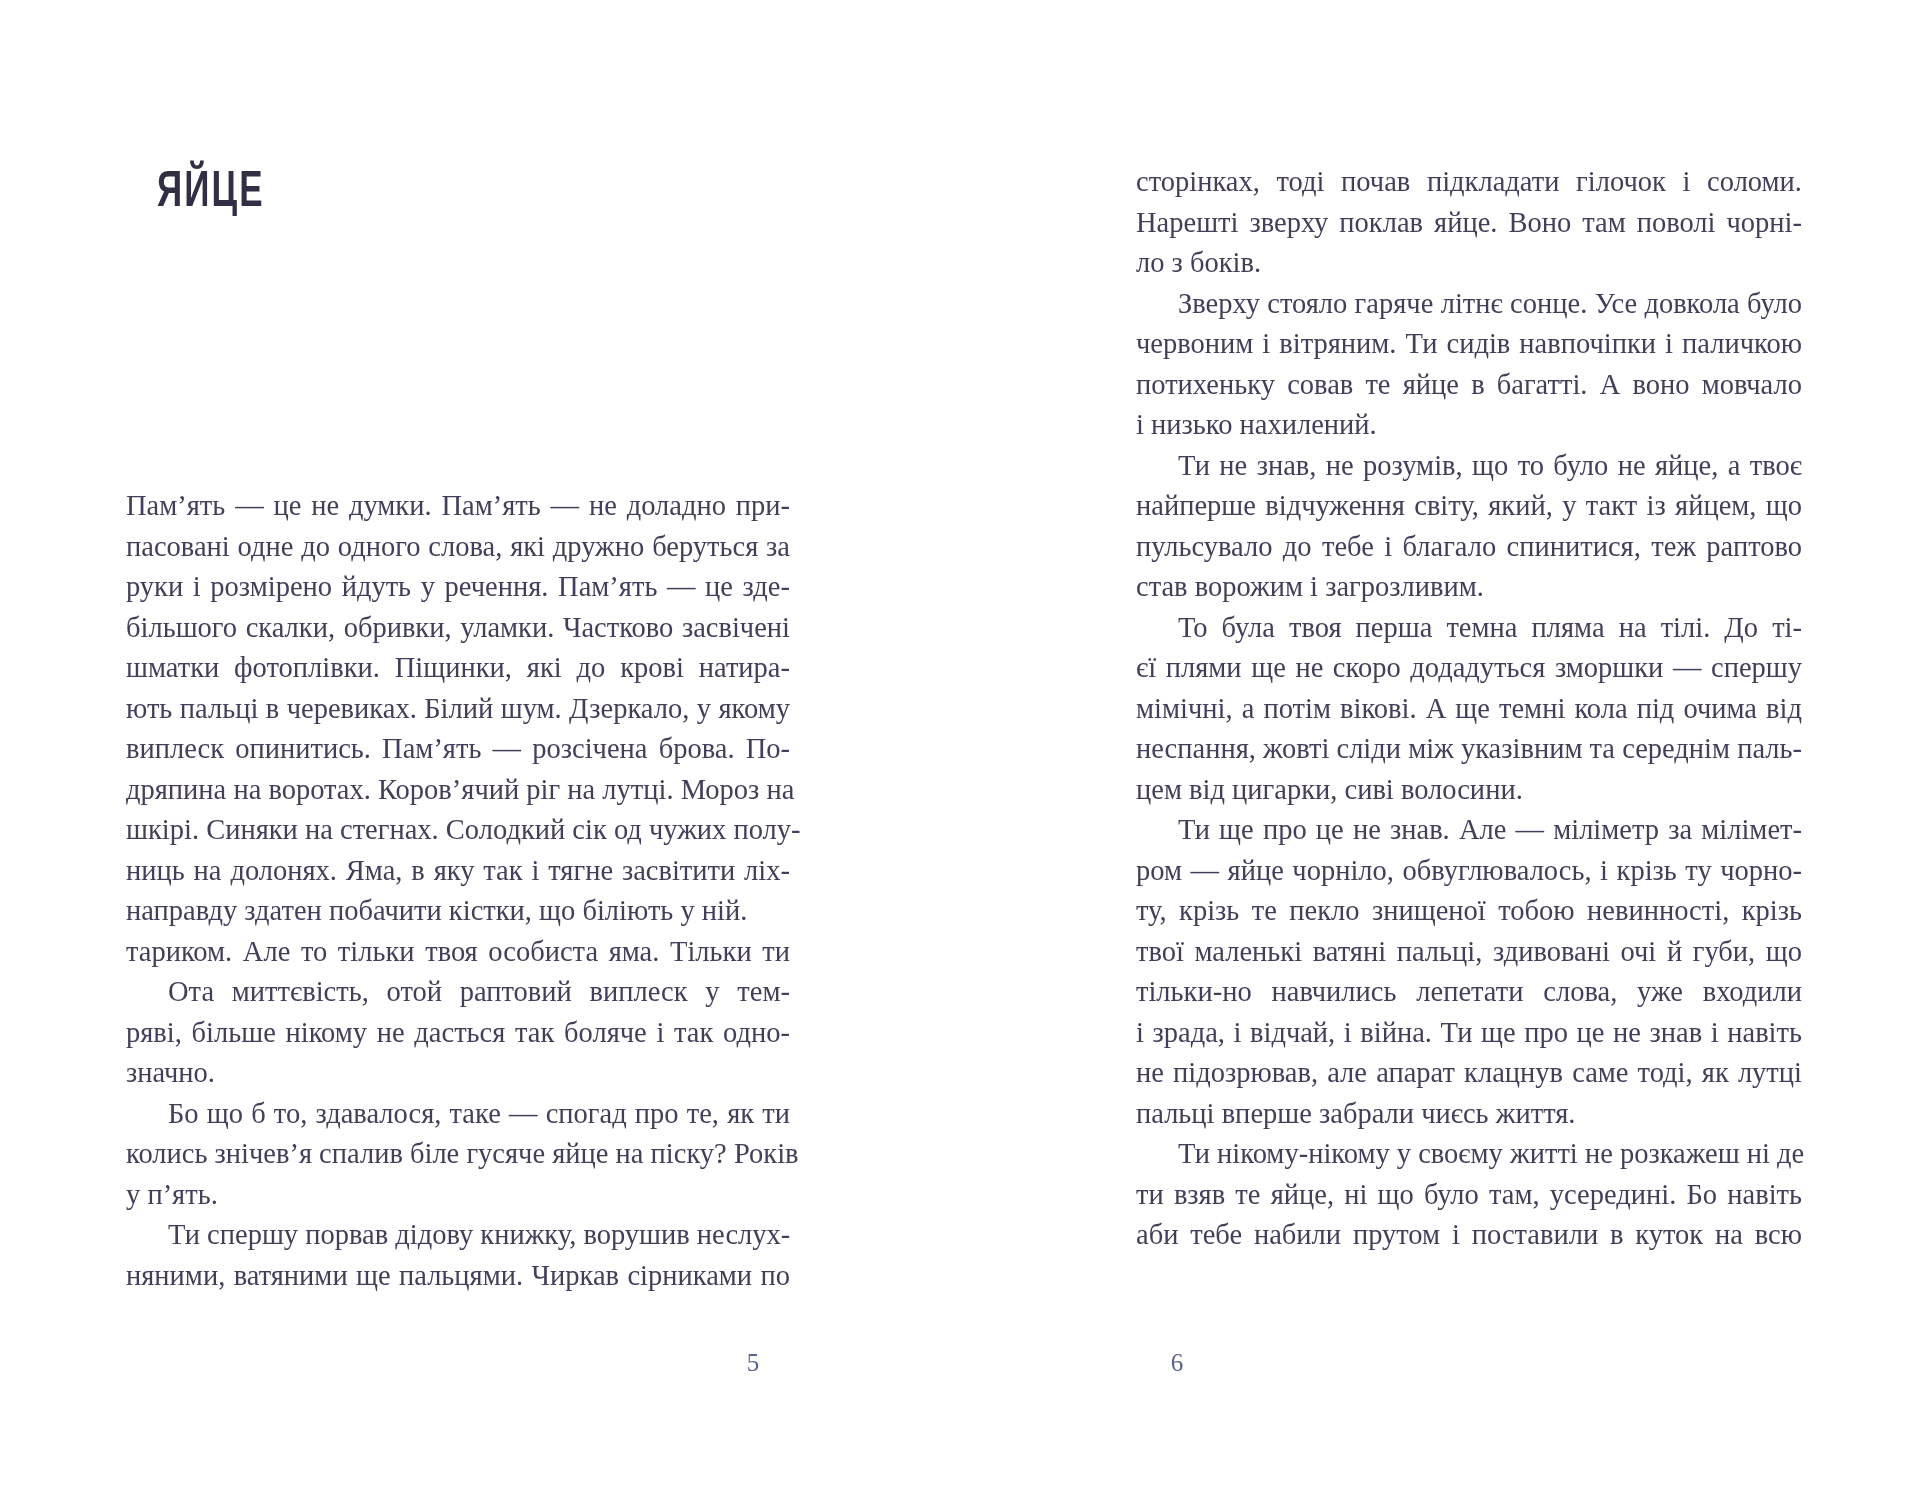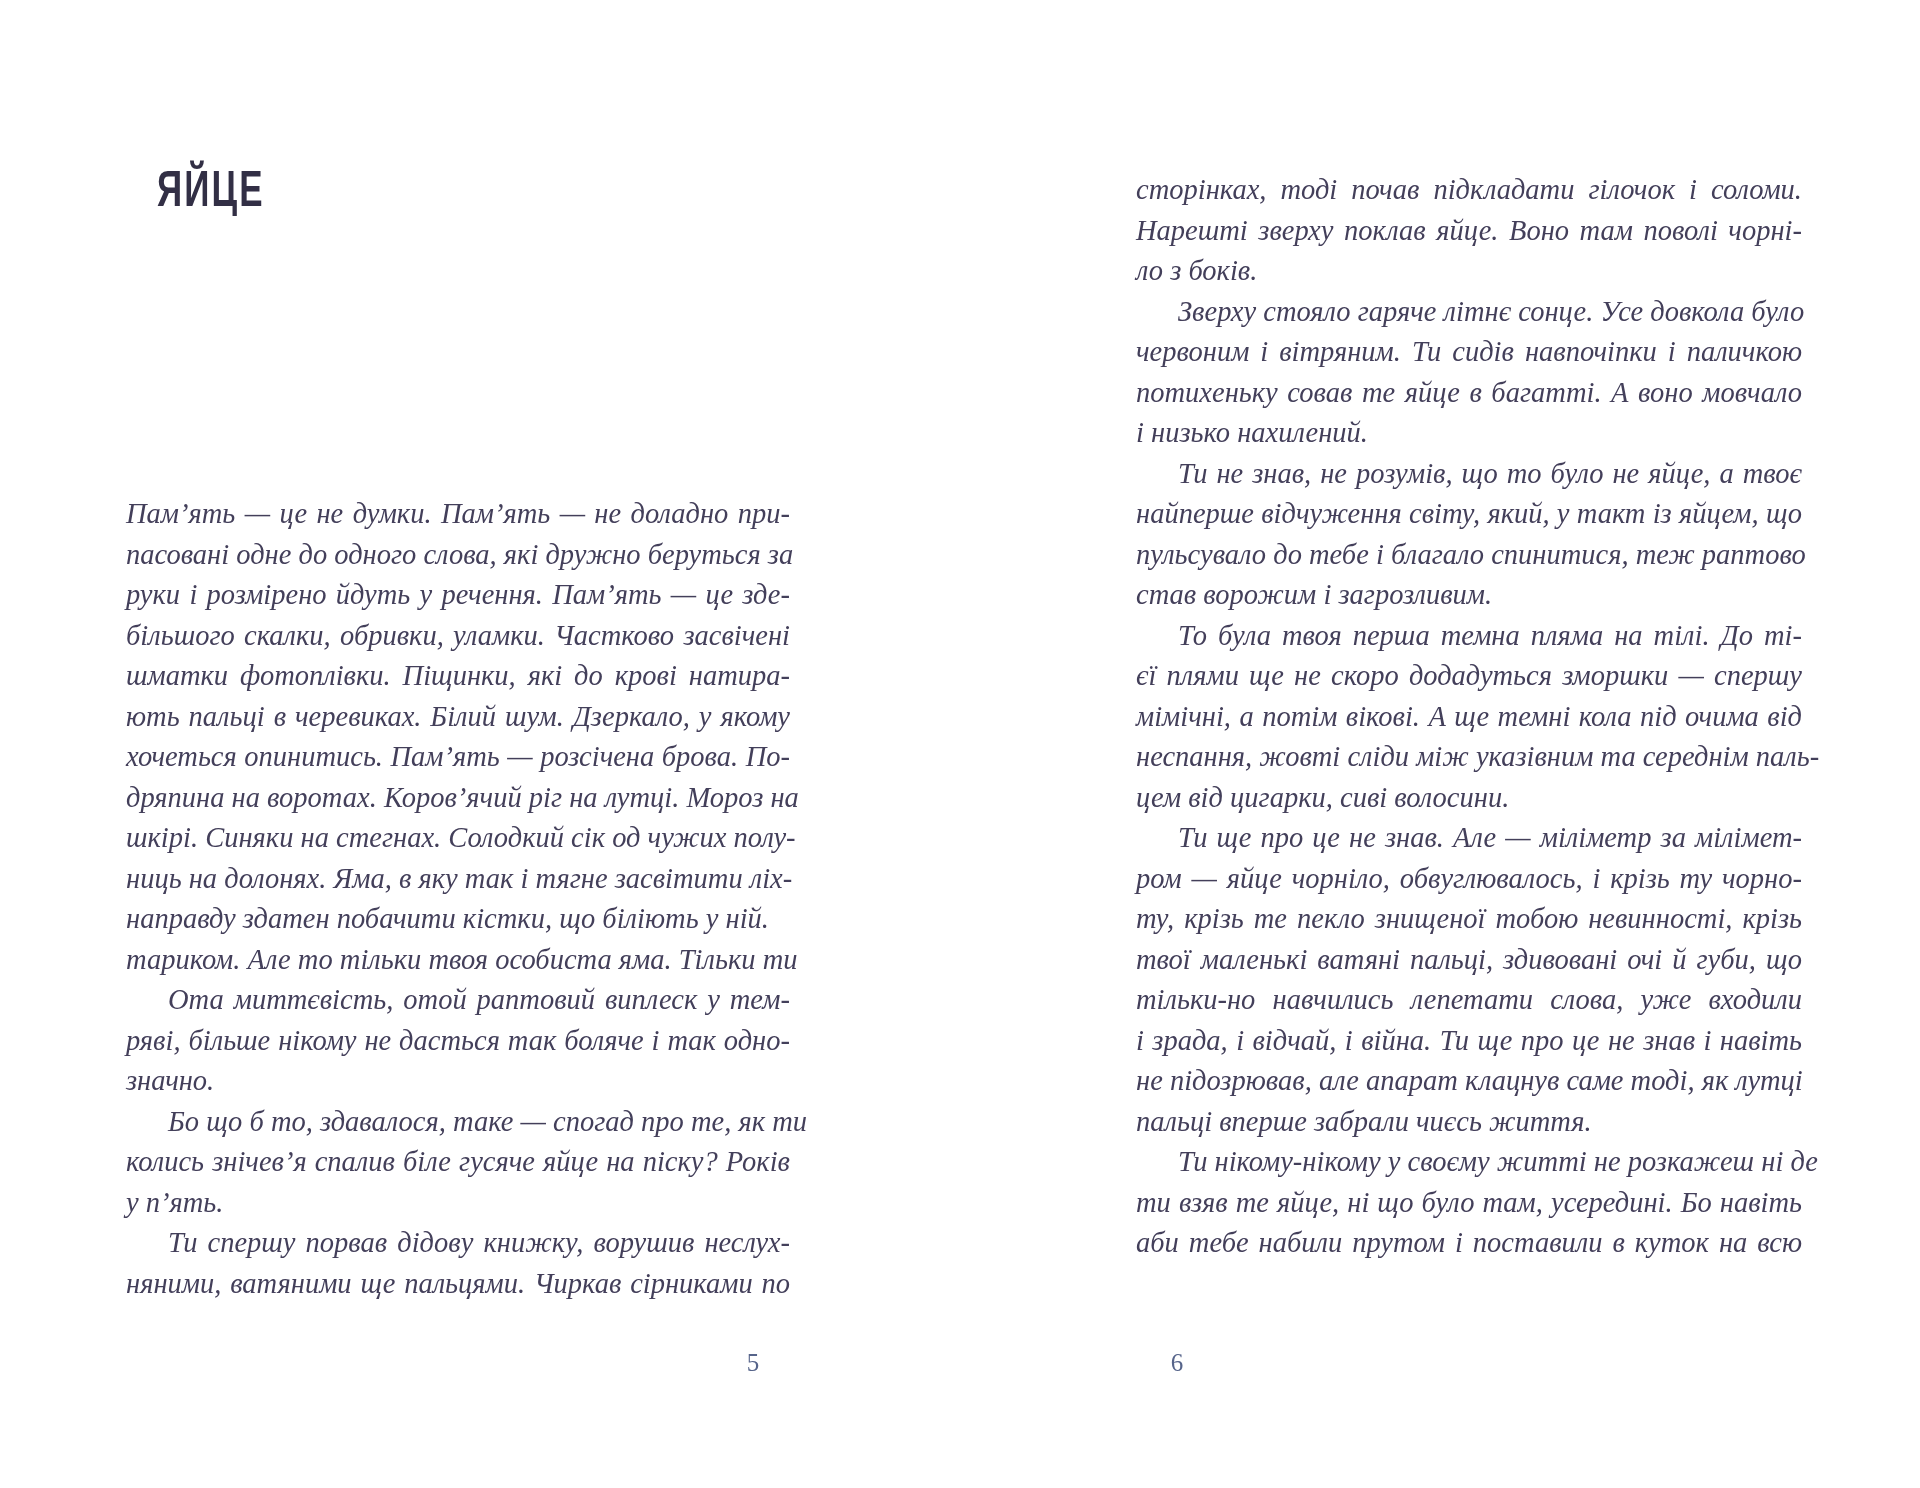--- a/index.html
+++ b/index.html
@@ -24,25 +24,23 @@
     font-size: 50px;
     letter-spacing: 3px;
     color: #322f45;
     transform: scaleX(0.70);
     transform-origin: left top;
     white-space: nowrap;
   }
   .page-text {
     position: absolute;
     font-family: "Liberation Serif", serif;
-    font-style: italic;
     font-size: 28.5px;
     line-height: 40.5px;
     color: #433f5a;
-    margin-top: 8px;
   }
   .left-text  { left: 126px;  top: 486px; width: 664px; }
   .right-text { left: 1136px; top: 162px; width: 666px; }
   .line {
     white-space: nowrap;
     text-align: justify;
     text-align-last: justify;
   }
   .line.indent   { text-indent: 42px; }
   .line.para-end { text-align-last: left; }
@@ -64,21 +62,21 @@
 
   <div>
     <h1 class="chapter-title">ЯЙЦЕ</h1>
     <div class="page-text left-text">
         <div class="line">Пам’ять — це не думки. Пам’ять — не доладно при-</div>
         <div class="line">пасовані одне до одного слова, які дружно беруться за</div>
         <div class="line">руки і розмірено йдуть у речення. Пам’ять — це зде-</div>
         <div class="line">більшого скалки, обривки, уламки. Частково засвічені</div>
         <div class="line">шматки фотоплівки. Піщинки, які до крові натира-</div>
         <div class="line">ють пальці в черевиках. Білий шум. Дзеркало, у якому</div>
-        <div class="line">хочеться опинитись. Пам’ять — розсічена брова. По-</div>
+        <div class="line">виплеск опинитись. Пам’ять — розсічена брова. По-</div>
         <div class="line">дряпина на воротах. Коров’ячий ріг на лутці. Мороз на</div>
         <div class="line">шкірі. Синяки на стегнах. Солодкий сік од чужих полу-</div>
         <div class="line">ниць на долонях. Яма, в яку так і тягне засвітити ліх-</div>
         <div class="line para-end">направду здатен побачити кістки, що біліють у ній.</div>
         <div class="line">тариком. Але то тільки твоя особиста яма. Тільки ти</div>
         <div class="line indent">Ота миттєвість, отой раптовий виплеск у тем-</div>
         <div class="line">ряві, більше нікому не дасться так боляче і так одно-</div>
         <div class="line para-end">значно.</div>
         <div class="line indent">Бо що б то, здавалося, таке — спогад про те, як ти</div>
         <div class="line">колись знічев’я спалив біле гусяче яйце на піску? Років</div>

